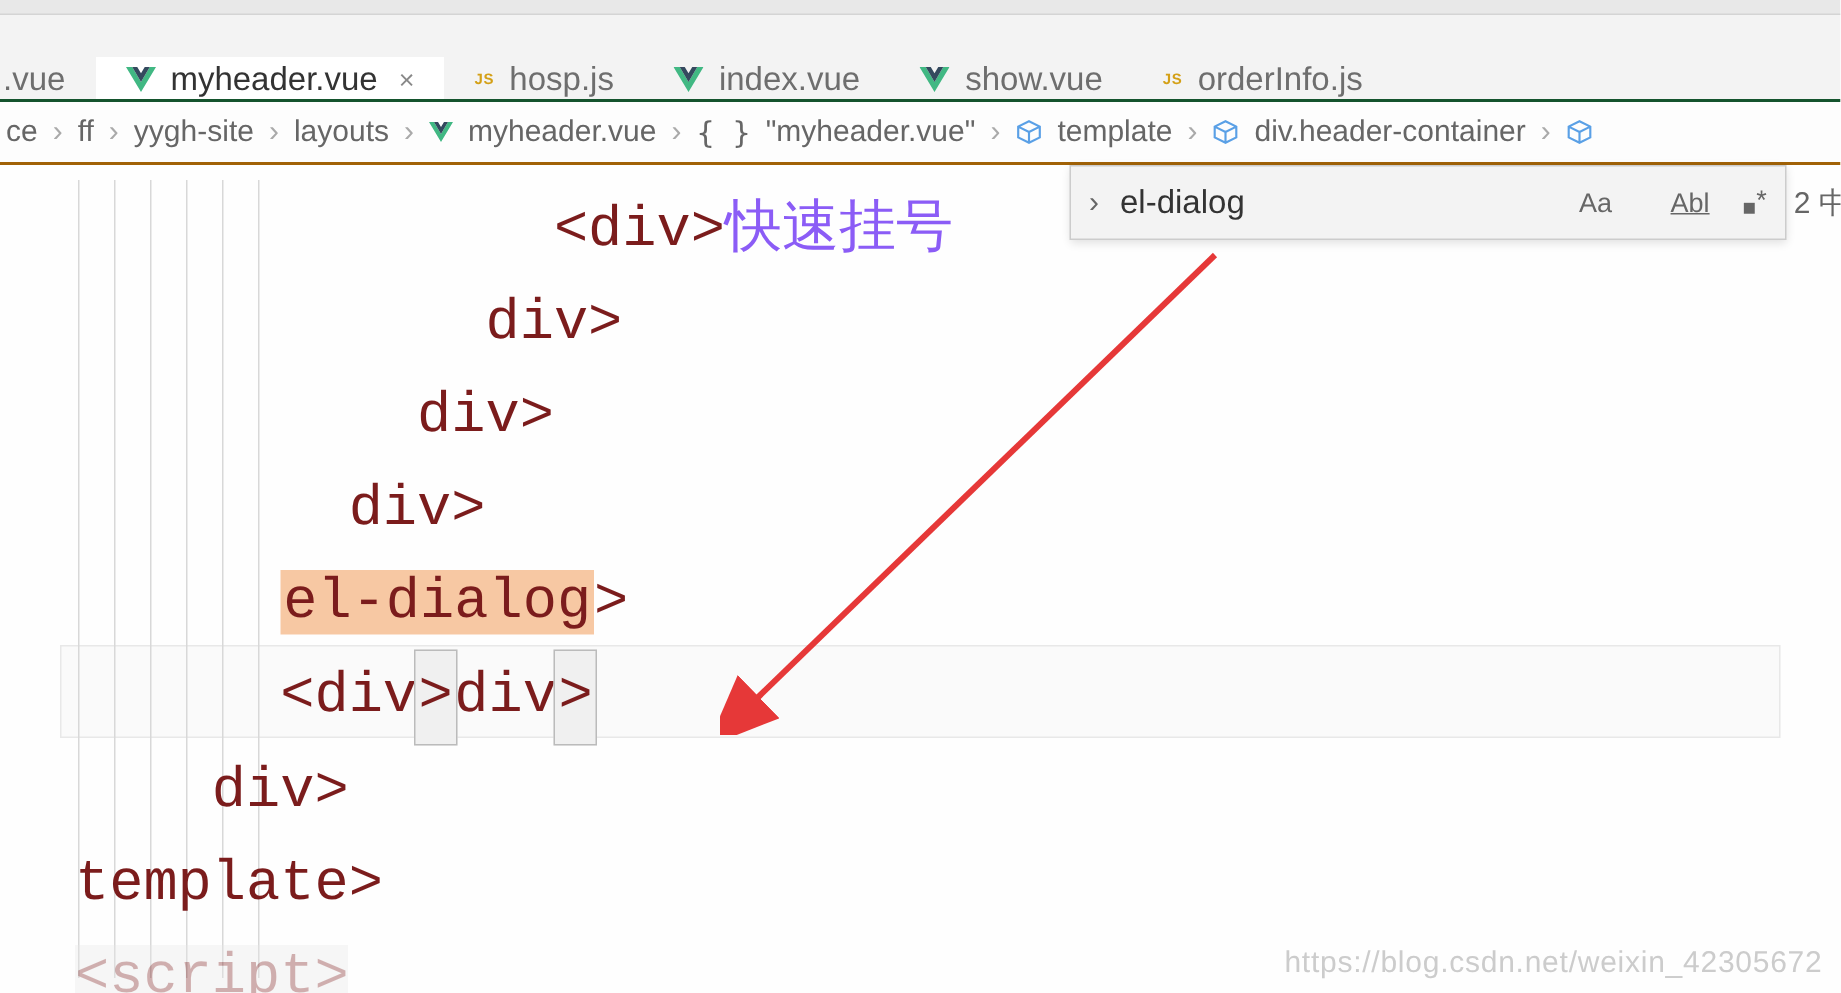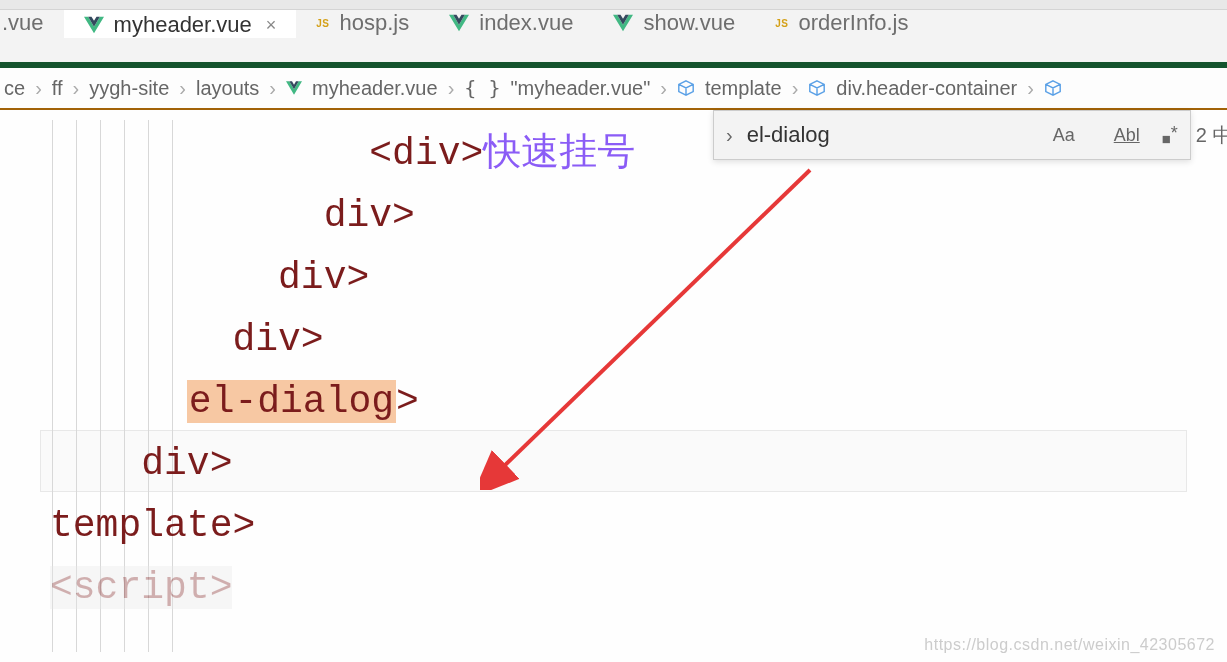--- a/index.html
+++ b/index.html
@@ -18,23 +18,23 @@
       font-size: 14px;
       color: #555;
       display: flex;
       align-items: center;
       padding: 0 20px;
       overflow: hidden;
     }
     .tabs {
       height: 58px;
       background: #f3f3f3;
-      border-bottom: 6px solid #14532d;
-      display: flex;
-      align-items: flex-start;
+      border-bottom: 2px solid #14532d;
+      display: flex;
+      align-items: flex-end;
     }
     .tab {
       display: flex;
       align-items: center;
       padding: 0 20px;
       gap: 10px;
       font-size: 22px;
       color: #6e6e6e;
       cursor: pointer;
     }
@@ -165,21 +165,21 @@
       top: 40px;
       left: 480px;
       width: 350px;
       height: 340px;
       pointer-events: none;
     }
     .watermark {
       position: absolute;
       bottom: 8px;
       right: 12px;
-      font-size: 16px;
+      font-size: 20px;
       color: #ccc;
       letter-spacing: 0.5px;
     }
     .cube-icon {
       display: inline-block;
       width: 18px;
       height: 18px;
       vertical-align: middle;
     }
     .brace-icon {
@@ -273,20 +273,21 @@
     <div class="fold-line" style="left:148px;"></div>
     <div class="fold-line" style="left:172px;"></div>
   </div>
 
   <div class="code" id="code-lines">
       <div class="line">              <span><span class="tag-bracket">&lt;</span><span class="tag-name">div</span><span class="tag-bracket">&gt;</span></span><span class="text-content">快速挂号</span></div>
       <div class="line">            <span><span class="tag-bracket"><span class="tag-name">div</span><span class="tag-bracket">&gt;</span></span></span></div>
       <div class="line">          <span><span class="tag-bracket"><span class="tag-name">div</span><span class="tag-bracket">&gt;</span></span></span></div>
       <div class="line">        <span><span class="tag-bracket"><span class="tag-name">div</span><span class="tag-bracket">&gt;</span></span></span></div>
       <div class="line">      <span class="tag-bracket"><span class="highlight"><span class="tag-name">el-dialog</span></span><span class="tag-bracket">&gt;</span></span></div>
+      <div class="line">      <span class="tag-bracket">&lt;</span><span class="tag-name">div</span><span class="cursor-box"><span class="tag-bracket">&gt;</span></span><span class="tag-bracket"><span class="tag-name">div</span><span class="cursor-box"><span class="tag-bracket">&gt;</span></span></span></div>
       <div class="line">    <span><span class="tag-bracket"><span class="tag-name">div</span><span class="tag-bracket">&gt;</span></span></span></div>
       <div class="line"><span><span class="tag-bracket"><span class="tag-name">template</span><span class="tag-bracket">&gt;</span></span></span></div>
       <div class="line"><span style="opacity:0.35;background:#e8e8e8;"><span class="tag-bracket">&lt;</span><span class="tag-name">script</span><span class="tag-bracket">&gt;</span></span></div>
     </div>
 
   <div class="find-widget">
     <span class="toggle">›</span>
     <input type="text" value="el-dialog" style="">
     <span class="opt">Aa</span>
     <span class="opt underline">Abl</span>

